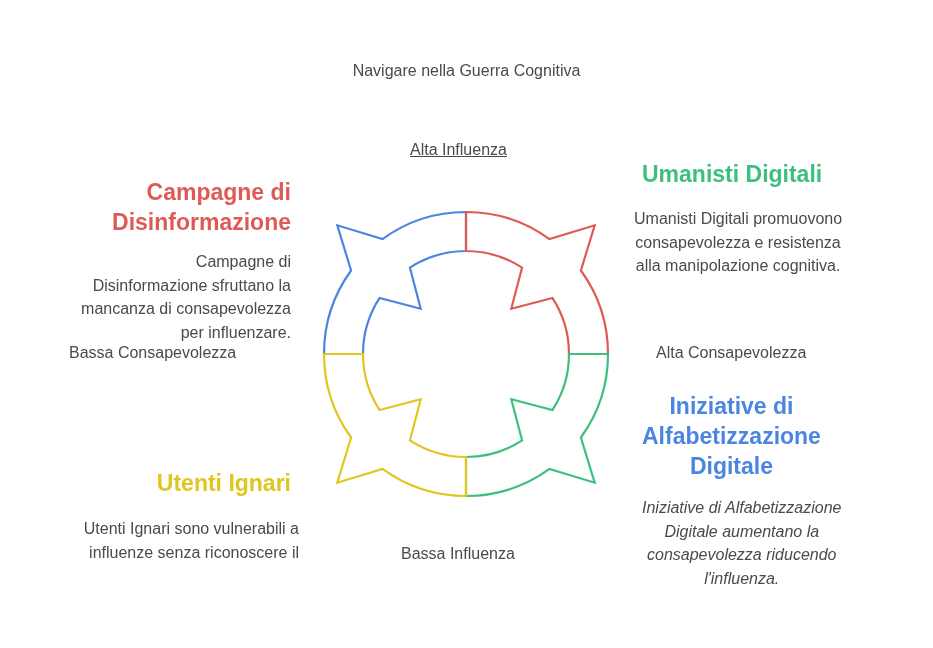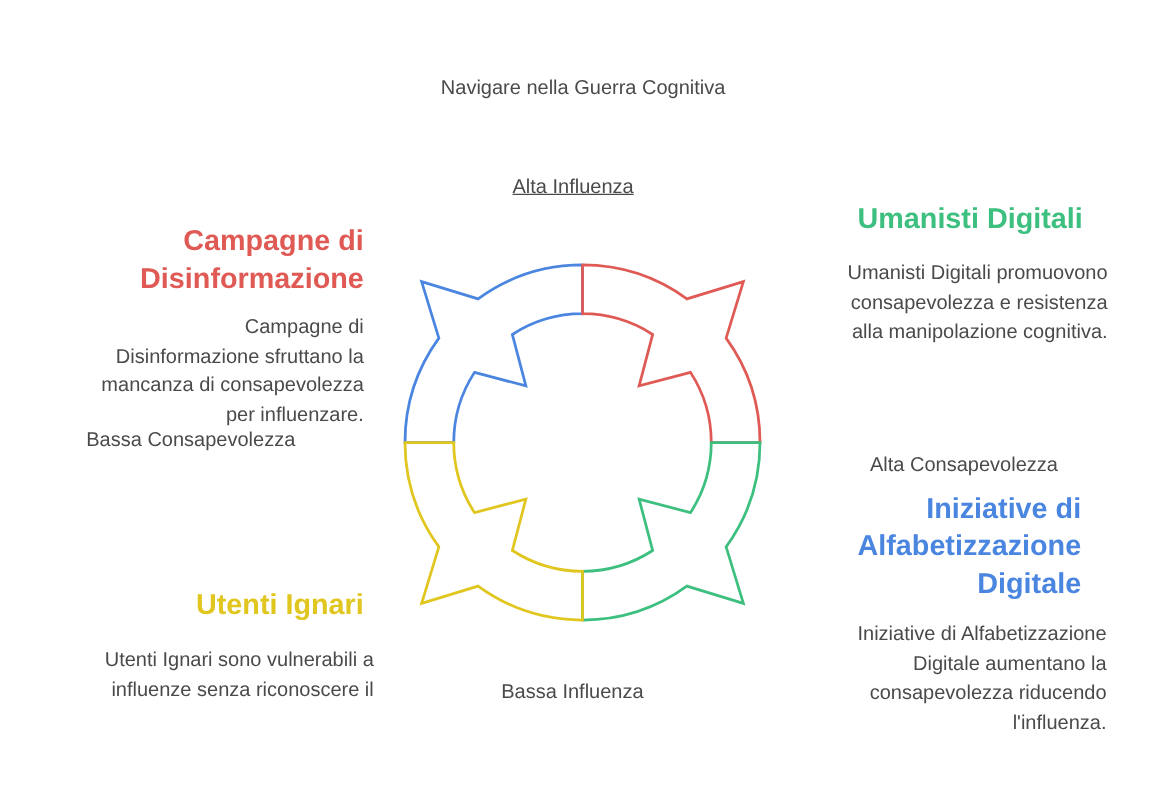--- a/index.html
+++ b/index.html
@@ -4,32 +4,32 @@
 <style>
   html, body { margin:0; padding:0; background:#ffffff; }
   body { width:933px; height:648px; position:relative; overflow:hidden;
          font-family:"Liberation Sans", sans-serif; color:#444; }
   .title { position:absolute; left:0; width:933px; top:62px; text-align:center;
            font-size:16px; color:#4a4a4a; }
   .axis { position:absolute; font-size:16px; color:#4a4a4a; white-space:nowrap; }
   .head { position:absolute; font-size:23px; font-weight:bold; line-height:30px; }
   .desc { position:absolute; font-size:16px; line-height:23.5px; color:#4a4a4a; }
   .right { text-align:right;margin-top:40px; }
-  .left { text-align:right;margin-left:44px; }
+  .left { text-align:center; }
   svg { position:absolute; left:0; top:0; }
 </style>
 </head>
 <body>
 
 <div class="title">Navigare nella Guerra Cognitiva</div>
 
 <div class="axis" style="left:410px; top:141px;text-decoration:underline;">Alta Influenza</div>
 <div class="axis" style="left:401px; top:545px;">Bassa Influenza</div>
 <div class="axis" style="left:69px; top:344px;">Bassa Consapevolezza</div>
-<div class="axis" style="left:696px; top:344px;margin-top:20px;">Alta Consapevolezza</div>
+<div class="axis" style="left:656px; top:344px;">Alta Consapevolezza</div>
 
 <div class="head right" style="right:642px; top:137px; color:#e05a55;">
   <div>Campagne di</div>
   <div>Disinformazione</div>
 </div>
 <div class="desc right" style="right:642px; top:210px;">
   <div>Campagne di</div>
   <div>Disinformazione sfruttano la</div>
   <div>mancanza di consapevolezza</div>
   <div>per influenzare.</div>
@@ -50,21 +50,21 @@
 <div class="desc right" style="right:634px; top:477px;">
   <div>Utenti Ignari sono vulnerabili a</div>
   <div>influenze senza riconoscere il</div>
 </div>
 
 <div class="head left" style="left:642px; top:391px; color:#4a86e0;">
   <div>Iniziative di</div>
   <div>Alfabetizzazione</div>
   <div>Digitale</div>
 </div>
-<div class="desc left" style="left:642px; top:496px;">
+<div class="desc left" style="left:642px; top:496px;font-style:italic;">
   <div>Iniziative di Alfabetizzazione</div>
   <div>Digitale aumentano la</div>
   <div>consapevolezza riducendo</div>
   <div>l'influenza.</div>
 </div>
 
 <svg id="ring" width="933" height="648">
     <path d="M 324.0 354.0 A 142 142 0 0 1 351.1 270.5 L 337.3 225.3 L 382.5 239.1 A 142 142 0 0 1 466.0 212.0 L 466.0 251.0 A 103 103 0 0 0 409.9 267.6 L 420.7 308.7 L 379.6 297.9 A 103 103 0 0 0 363.0 354.0 Z" fill="none" stroke="#4a86e0" stroke-width="2.2" stroke-linejoin="miter"></path>
     <path d="M 466.0 212.0 A 142 142 0 0 1 549.5 239.1 L 594.7 225.3 L 580.9 270.5 A 142 142 0 0 1 608.0 354.0 L 569.0 354.0 A 103 103 0 0 0 552.4 297.9 L 511.3 308.7 L 522.1 267.6 A 103 103 0 0 0 466.0 251.0 Z" fill="none" stroke="#e05a55" stroke-width="2.2" stroke-linejoin="miter"></path>
     <path d="M 608.0 354.0 A 142 142 0 0 1 580.9 437.5 L 594.7 482.7 L 549.5 468.9 A 142 142 0 0 1 466.0 496.0 L 466.0 457.0 A 103 103 0 0 0 522.1 440.4 L 511.3 399.3 L 552.4 410.1 A 103 103 0 0 0 569.0 354.0 Z" fill="none" stroke="#3dbf7f" stroke-width="2.2" stroke-linejoin="miter"></path>

